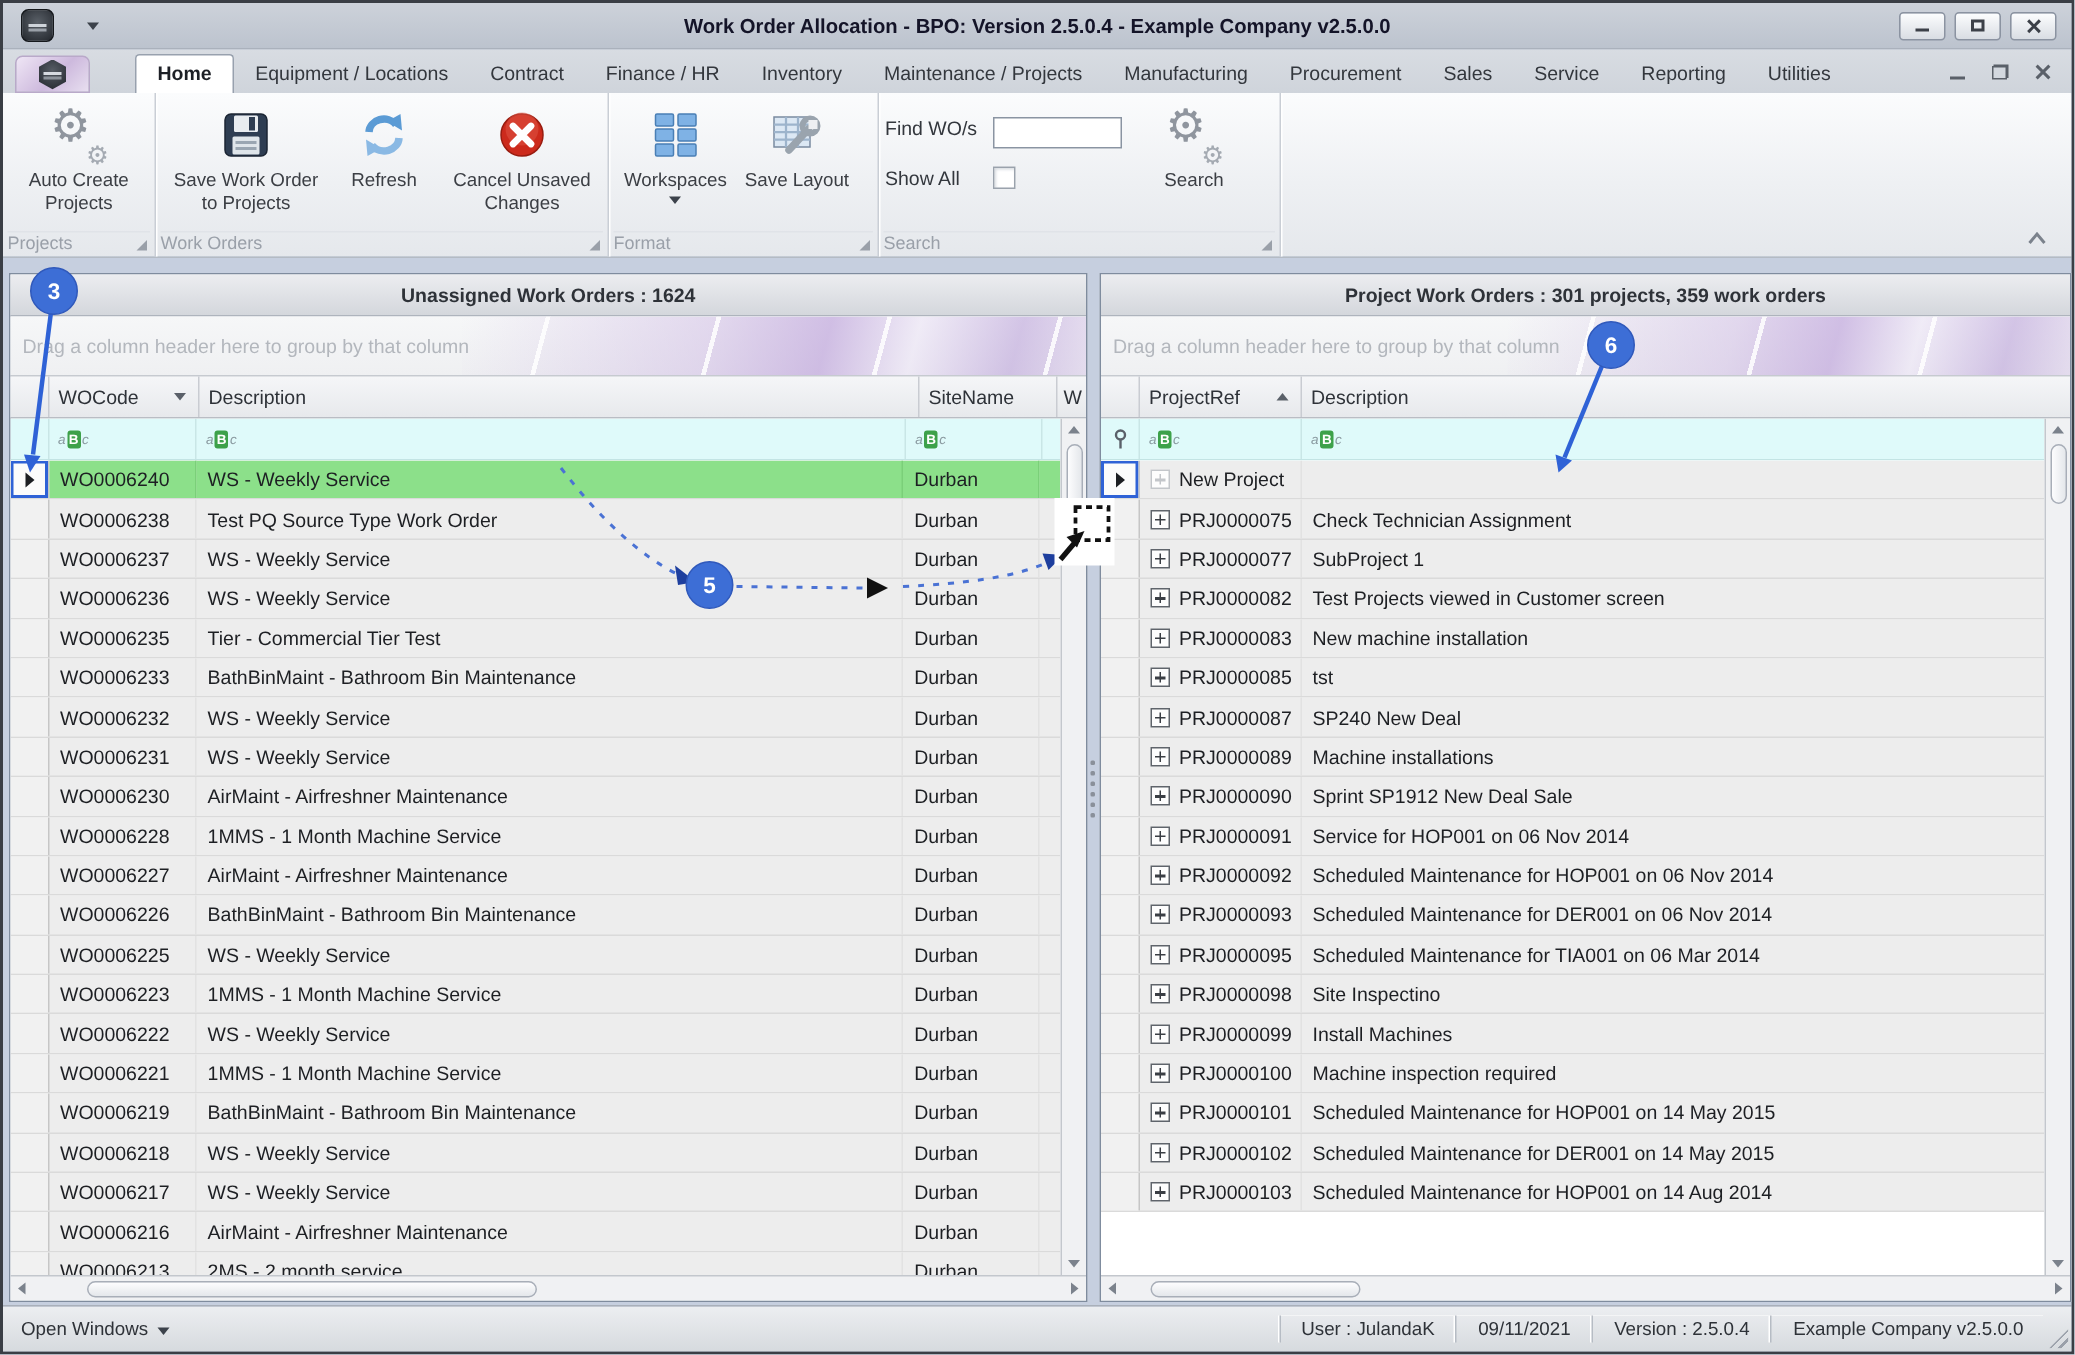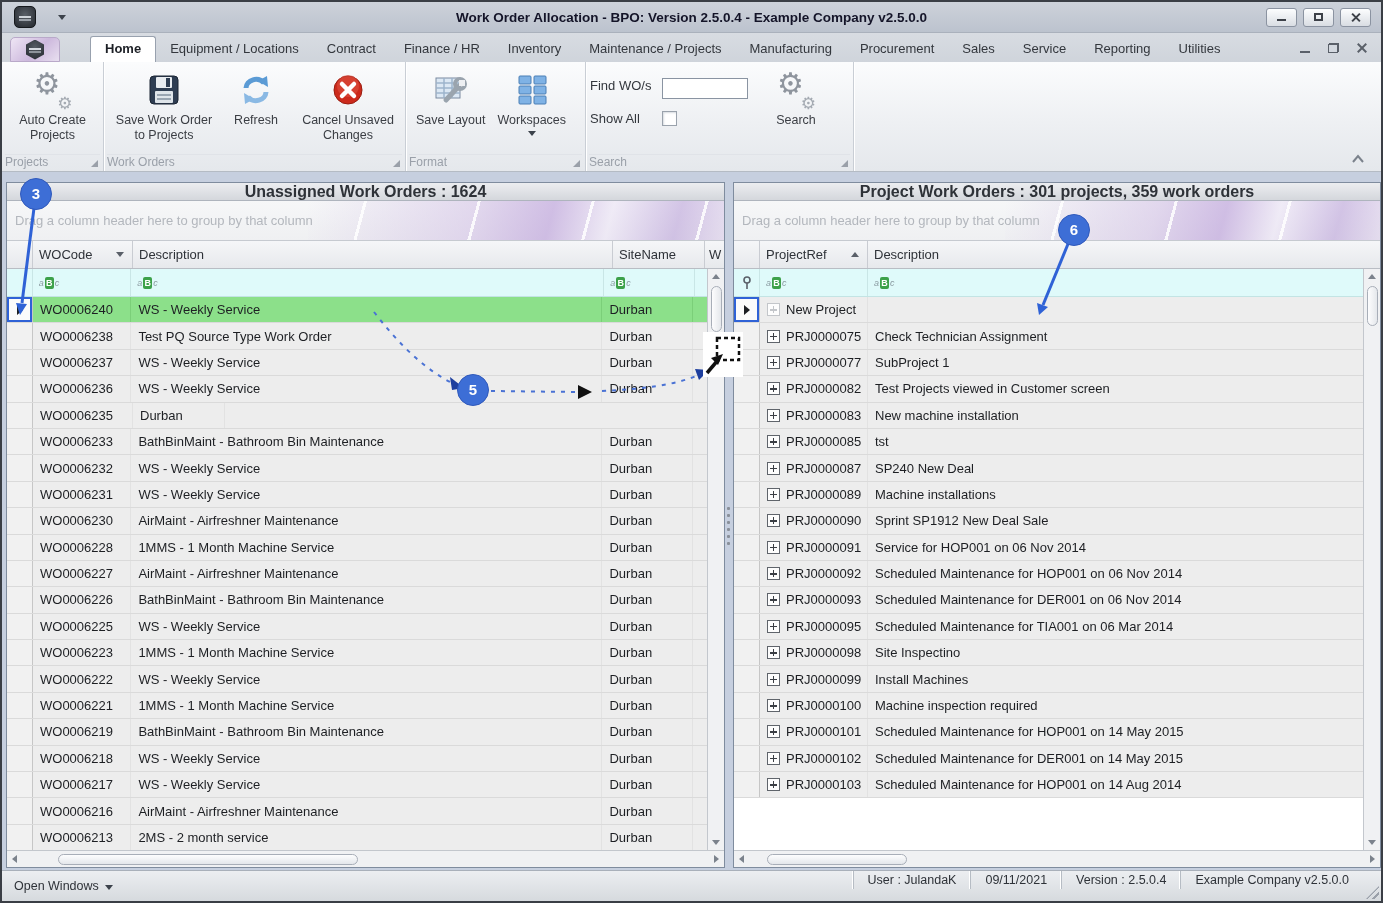--- a/index.html
+++ b/index.html
@@ -66,22 +66,22 @@
   .find-input { width:86px; height:21px; border:1px solid #8a94a2; background:#fff; font-size:12px; padding:0 3px; }
   .checkbox { width:15px; height:15px; background:#fff; border:1px solid #9aa2ac; box-shadow:inset 1px 1px 2px #d7dbe0; }
   .ribbon-collapse { position:absolute; right:16px; bottom:8px; width:14px; height:9px; }
   .ribbon-collapse svg { display:block; }
 
   
   .main-bg { position:absolute; top:170px; left:0; right:0; bottom:31px; background:#c6cfdf; }
   .panel { position:absolute; top:180px; height:686px; border:1px solid #7f8c9e; background:#fff; display:flex; flex-direction:column; }
   #left-panel { left:4px; width:719px; }
   #right-panel { left:731px; width:648px; }
-  .p-caption { height:18px; background:linear-gradient(#ecedf0,#d4d7dc); border-bottom:1px solid #aeb4bd;
-    font-size:16px; font-weight:bold; color:#2e3238; display:flex; align-items:center; justify-content:center; flex:0 0 auto;}
+  .p-caption { height:28px; background:linear-gradient(#ecedf0,#d4d7dc); border-bottom:1px solid #aeb4bd;
+    font-size:13px; font-weight:bold; color:#2e3238; display:flex; align-items:center; justify-content:center; flex:0 0 auto;}
   .p-groupby { height:40px; background:linear-gradient(#f6f7f8,#eff0f2); border-bottom:1px solid #c6cad0; position:relative;
     display:flex; align-items:center; padding-left:8px; overflow:hidden; flex:0 0 auto;}
   .p-groupby .hint { font-size:13px; color:#b3b7bd; position:relative; z-index:1;}
   .swoosh { position:absolute; right:0; top:0; bottom:0; width:58%;
     background:linear-gradient(105deg, rgba(209,190,229,0) 0%, rgba(209,190,229,0.55) 40%, rgba(188,160,218,0.65) 58%, rgba(236,228,246,0.6) 72%, rgba(176,146,212,0.5) 88%, rgba(210,190,230,0.4) 100%); }
   .swoosh:before { content:""; position:absolute; inset:0;
     background:repeating-linear-gradient(105deg, transparent 0 54px, rgba(255,255,255,0.85) 54px 57px, transparent 57px 110px); }
   .p-header { height:28px; display:flex; flex:0 0 auto; background:linear-gradient(#f5f6f8,#e7e9ec); border-bottom:1px solid #b9bdc4; }
   .h-cell { border-right:1px solid #c9ccd2; display:flex; align-items:center; padding:0 6px; font-size:13px; color:#2e3238; overflow:hidden; white-space:nowrap; }
   .sort-down { width:0;height:0;border-left:4px solid transparent;border-right:4px solid transparent;border-top:5px solid #5a6069; margin-left:auto; margin-right:2px;}
@@ -118,21 +118,21 @@
   .v-thumb { width:11px; border:1px solid #a8aeb8; border-radius:7px; background:linear-gradient(90deg,#fdfdfe,#e4e7eb); }
   .h-thumb { height:11px; border:1px solid #a8aeb8; border-radius:7px; background:linear-gradient(#fdfdfe,#e4e7eb); }
 
   .splitter-dots { position:absolute; left:724px; top:505px; width:5px; height:40px; display:flex; flex-direction:column; gap:4px; align-items:center; }
   .splitter-dots i { width:3px; height:3px; background:#8a909a; border-radius:1px; }
 
   
   .statusbar { position:absolute; left:0; right:0; bottom:0; height:31px;
     background:linear-gradient(#eceef1,#d6dade); border-top:1px solid #a9b0ba; display:flex; align-items:center; font-size:12.5px; color:#2e3238; }
   .open-windows { display:flex; align-items:center; gap:6px; padding:0 12px; }
-  .status-right { margin-left:auto; display:flex; align-items:flex-start; height:100%; margin-right:18px; }
+  .status-right { margin-left:auto; display:flex; align-items:center; height:100%; margin-right:18px; }
   .status-item { padding:0 14px; border-left:1px solid #b6bcc4; box-shadow:-1px 0 0 #fff; height:18px; display:flex; align-items:center; }
   .grip { position:absolute; right:2px; bottom:2px; width:13px; height:13px;
     background:repeating-linear-gradient(135deg, transparent 0 3px, #9aa0aa 3px 5px); clip-path:polygon(100% 0,100% 100%,0 100%); }
 
   
   #overlay { position:absolute; inset:0; pointer-events:none; z-index:50; }
 </style>
 </head>
 <body>
 
@@ -231,48 +231,48 @@
               <circle cx="17" cy="13" r="11" fill="#e05546" opacity="0.5"></circle>
               <path d="M11 11 L23 23 M23 11 L11 23" stroke="#fff" stroke-width="4.5" stroke-linecap="round"></path>
             </svg>
         </span>
         <span class="lbl">Cancel Unsaved Changes</span>
       </div>
       <div class="rgroup-caption"><span>Work Orders</span><span class="launcher"></span></div>
     </div>
 
     <div class="rgroup" style="width:180px;">
-      <div class="rbtn">
-        <span class="icon-area">
-          <svg width="36" height="36" viewBox="0 0 36 36">
-              <rect x="3" y="6" width="24" height="20" fill="#dce8f4" stroke="#7a8aa0"></rect>
-              <path d="M3 11 H27 M3 16 H27 M3 21 H27 M11 6 V26 M19 6 V26" stroke="#9db4cc" stroke-width="1.5"></path>
-              <path d="M13 28 L26 14" stroke="#9aa4ae" stroke-width="5" stroke-linecap="round"></path>
-              <circle cx="27" cy="12" r="5" fill="none" stroke="#9aa4ae" stroke-width="4"></circle>
-              <rect x="26" y="8" width="6" height="6" fill="#edeff2"></rect>
-            </svg>
-        </span>
-        <span class="lbl">Save Layout</span>
-      </div>
       <div class="rbtn">
         <span class="icon-area">
           <svg width="34" height="34" viewBox="0 0 34 34">
               <g fill="#7fb2e5" stroke="#4a7fb5">
                 <rect x="4" y="3" width="12" height="8" rx="1"></rect>
                 <rect x="19" y="3" width="12" height="8" rx="1"></rect>
                 <rect x="4" y="13" width="12" height="8" rx="1"></rect>
                 <rect x="19" y="13" width="12" height="8" rx="1"></rect>
                 <rect x="4" y="23" width="12" height="8" rx="1"></rect>
                 <rect x="19" y="23" width="12" height="8" rx="1"></rect>
               </g>
             </svg>
         </span>
         <span class="lbl">Workspaces</span>
         <span class="drop-arrow"></span>
       </div>
+      <div class="rbtn">
+        <span class="icon-area">
+          <svg width="36" height="36" viewBox="0 0 36 36">
+              <rect x="3" y="6" width="24" height="20" fill="#dce8f4" stroke="#7a8aa0"></rect>
+              <path d="M3 11 H27 M3 16 H27 M3 21 H27 M11 6 V26 M19 6 V26" stroke="#9db4cc" stroke-width="1.5"></path>
+              <path d="M13 28 L26 14" stroke="#9aa4ae" stroke-width="5" stroke-linecap="round"></path>
+              <circle cx="27" cy="12" r="5" fill="none" stroke="#9aa4ae" stroke-width="4"></circle>
+              <rect x="26" y="8" width="6" height="6" fill="#edeff2"></rect>
+            </svg>
+        </span>
+        <span class="lbl">Save Layout</span>
+      </div>
       <div class="rgroup-caption"><span>Format</span><span class="launcher"></span></div>
     </div>
 
     <div class="rgroup" style="width:268px;">
       <div class="search-grp-body">
         <div class="search-fields">
           <div class="field-row">
             <span class="field-lbl">Find WO/s</span>
             <input class="find-input" value="" style="">
           </div>
@@ -377,20 +377,21 @@
             <div class="g-row">
               <div class="ind"></div>
               <div class="cell" style="width:100px">WO0006236</div>
               <div class="cell" style="width:480px">WS - Weekly Service</div>
               <div class="cell" style="width:92px">Durban</div>
               <div class="cell" style="flex:1;border-right:none"></div>
             </div>
             <div class="g-row">
               <div class="ind"></div>
               <div class="cell" style="width:100px">WO0006235</div>
+              <div class="cell" style="width:480px">Tier - Commercial Tier Test</div>
               <div class="cell" style="width:92px">Durban</div>
               <div class="cell" style="flex:1;border-right:none"></div>
             </div>
             <div class="g-row">
               <div class="ind"></div>
               <div class="cell" style="width:100px">WO0006233</div>
               <div class="cell" style="width:480px">BathBinMaint - Bathroom Bin Maintenance</div>
               <div class="cell" style="width:92px">Durban</div>
               <div class="cell" style="flex:1;border-right:none"></div>
             </div>

